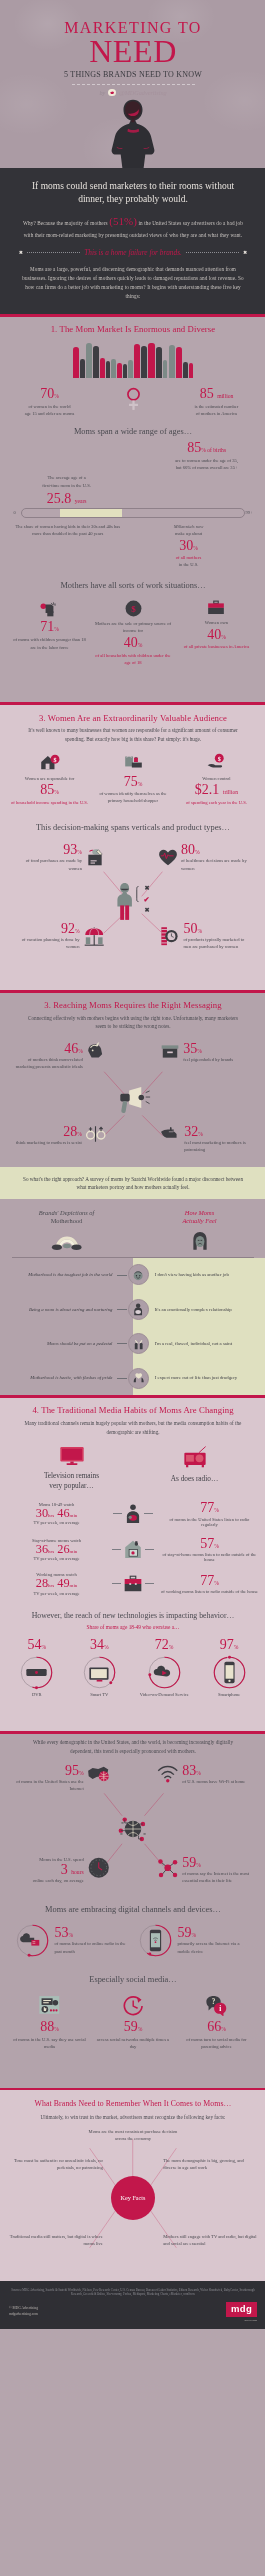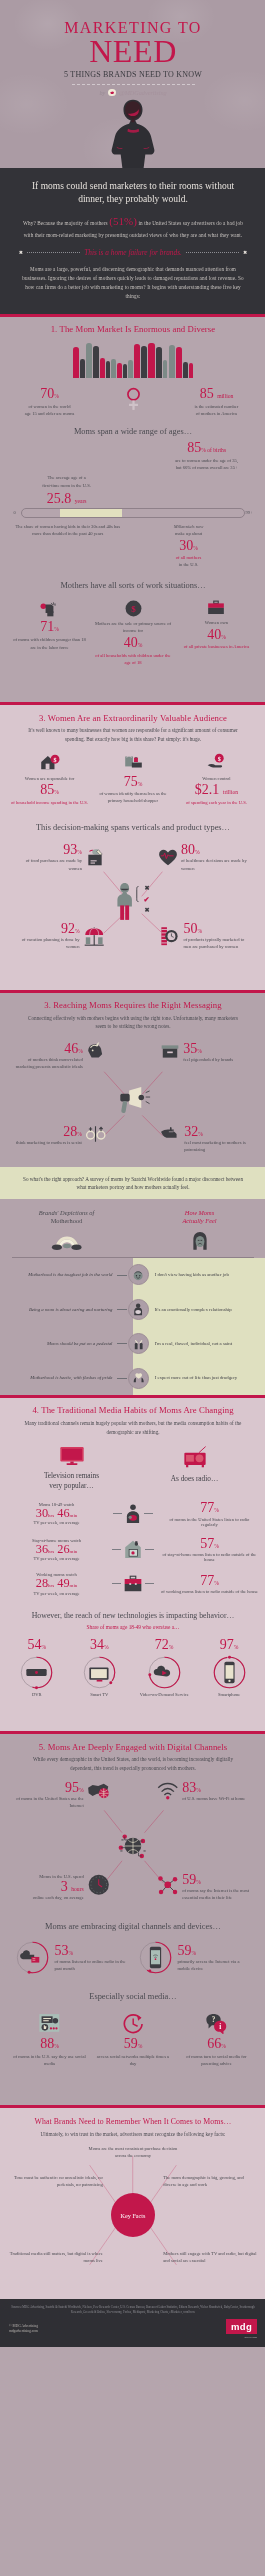--- a/index.html
+++ b/index.html
@@ -843,21 +843,20 @@
           </svg>
         </div>
         <div class="tiny">Smartphone</div>
       </div>
     </div>
     <div style="height:11.2px"></div>
   </div>
 
   <div class="sect-bar"></div>
   <div class="sect bg-e">
-    <div class="sect-title">5. Moms Are Deeply Engaged with Digital Channels</div>
     <div class="sect-lede">While every demographic in the United States, and the world, is becoming increasingly digitally dependent, this trend is especially pronounced with mothers.</div>
 
     <div style="position:relative;height:140px;margin-top:6.7px">
       <svg style="position:absolute;inset:0" width="266" height="140" viewBox="0 0 475 250">
         <line x1="186" y1="56" x2="218" y2="96" stroke="#c2174b" stroke-width="1" opacity=".55"></line>
         <line x1="292" y1="56" x2="258" y2="96" stroke="#c2174b" stroke-width="1" opacity=".55"></line>
         <line x1="186" y1="186" x2="218" y2="146" stroke="#c2174b" stroke-width="1" opacity=".55"></line>
         <line x1="292" y1="186" x2="258" y2="146" stroke="#c2174b" stroke-width="1" opacity=".55"></line>
       </svg>
 

